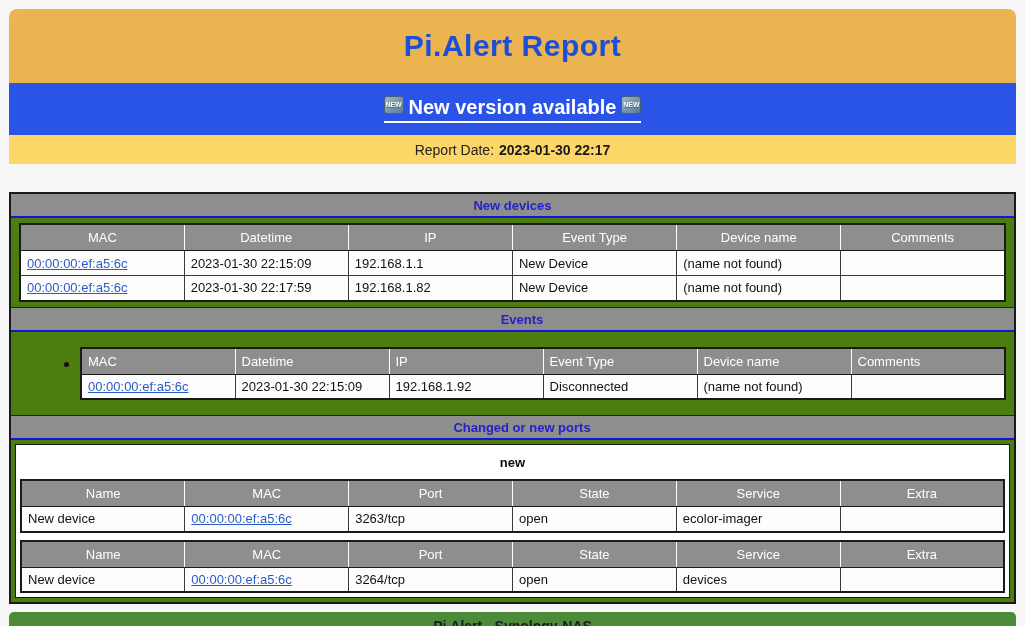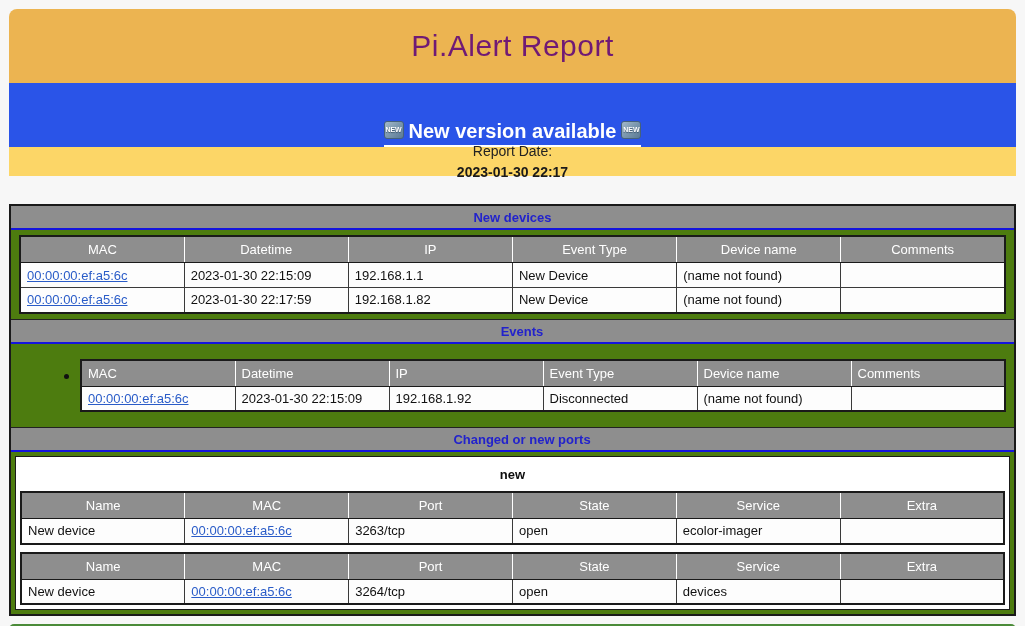--- a/index.html
+++ b/index.html
@@ -12,27 +12,27 @@
   .page { width: 1025px; padding: 9px; margin: 0 auto; }
 
   
   .banner-orange {
     background: var(--orange);
     height: 74px;
     border-radius: 8px 8px 0 0;
     display: flex; align-items: center; justify-content: center;
   }
   .banner-orange h1 {
-    margin: 0; font-size: 30px; font-weight: normal; color: #701a75;
+    margin: 0; font-size: 30px; font-weight: bold; color: #1d4ed8;
     letter-spacing: 0.5px;
   }
   .banner-blue {
     background: var(--blue);
-    height: 64px;
-    display: flex; align-items: flex-end; justify-content: center;
+    height: 52px;
+    display: flex; align-items: center; justify-content: center;
   }
   .new-version-link {
     color: #fff; font-size: 20px; font-weight: bold;
     text-decoration: none;
     border-bottom: 2px solid #fff;
     padding-bottom: 2px;
     display: inline-flex; align-items: center; gap: 5px;
     cursor: pointer;
   }
   .new-badge {
@@ -41,21 +41,21 @@
     border: 1px solid #46617a; border-radius: 3px;
     color: #fff; font-size: 7px; font-weight: bold;
     line-height: 16px; text-align: center;
     text-shadow: 0 1px 1px #3c556b;
     position: relative; top: -2px;
   }
   .banner-yellow {
     background: var(--yellow);
     height: 29px;
     display: flex; align-items: center; justify-content: center;
-    font-size: 14px; color: #222; gap: 5px; flex-direction: column;
+    font-size: 14px; color: #222; gap: 5px;
   }
   .banner-yellow b { color: #1a1a1a; }
 
   
   .container {
     margin-top: 28px;
     border: 2px solid #1a1a1a;
     background: #4d7c0f;
   }
   .section-title {

